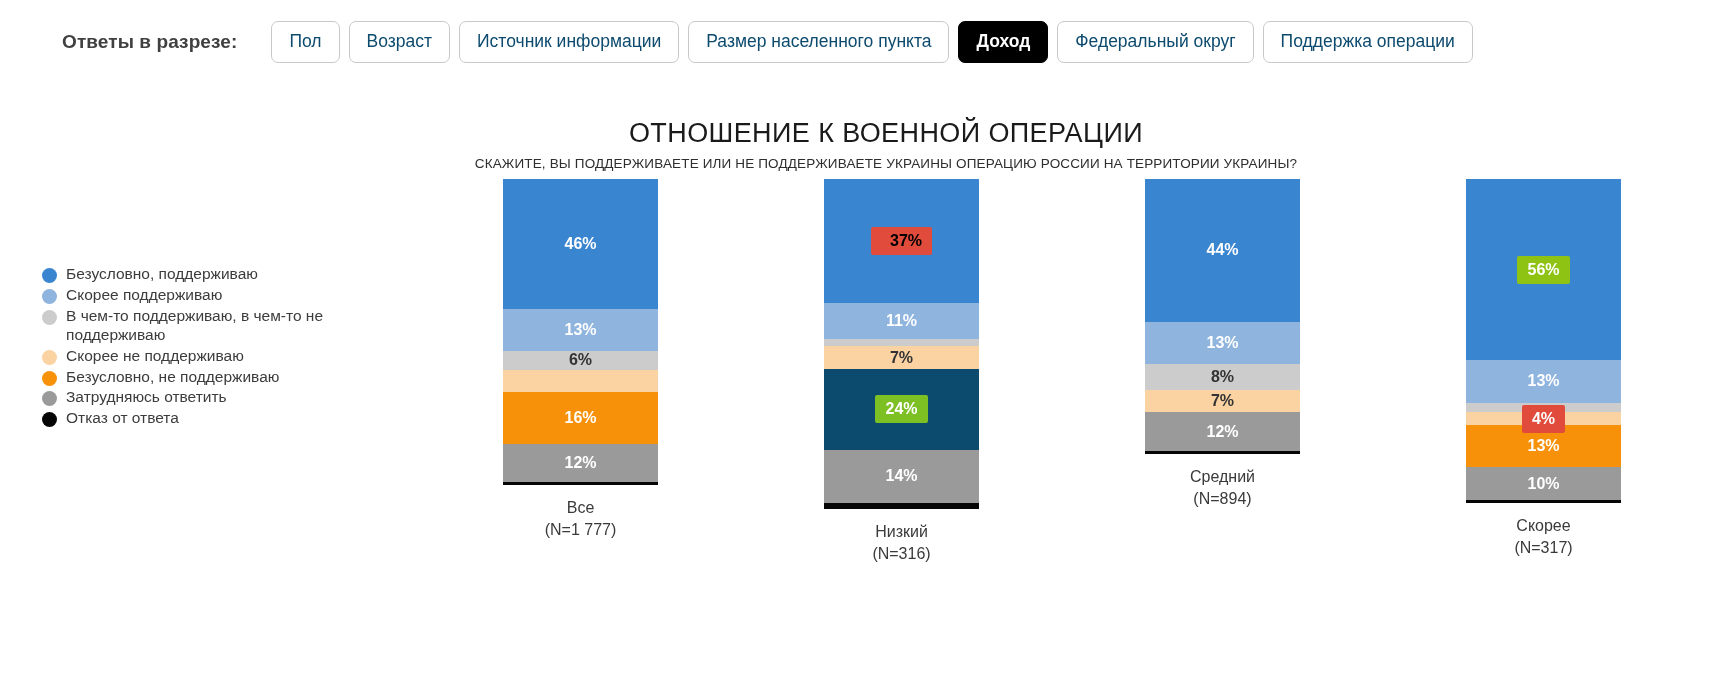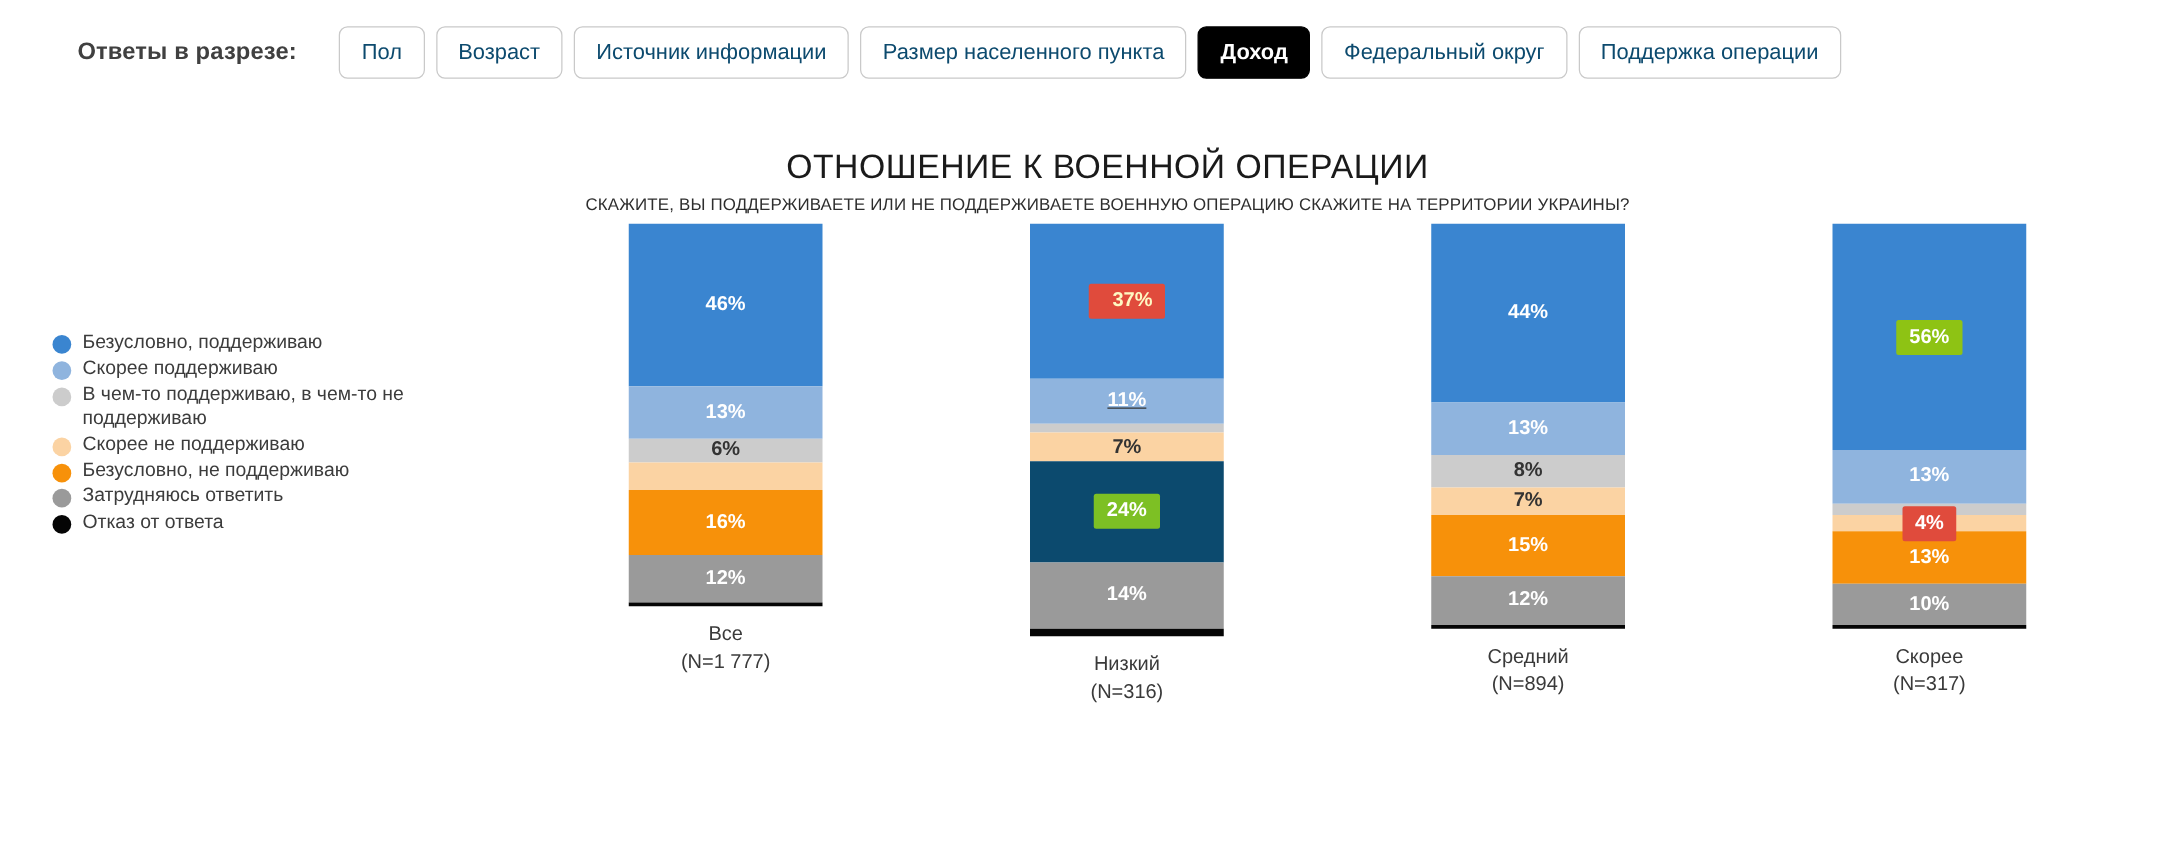--- a/index.html
+++ b/index.html
@@ -164,21 +164,21 @@
       <button class="filter-btn">Возраст</button>
       <button class="filter-btn">Источник информации</button>
       <button class="filter-btn">Размер населенного пункта</button>
       <button class="filter-btn active">Доход</button>
       <button class="filter-btn">Федеральный округ</button>
       <button class="filter-btn">Поддержка операции</button>
     </div>
 </div>
 
 <h1 class="chart-title">ОТНОШЕНИЕ К ВОЕННОЙ ОПЕРАЦИИ</h1>
-<p class="chart-subtitle">СКАЖИТЕ, ВЫ ПОДДЕРЖИВАЕТЕ ИЛИ НЕ ПОДДЕРЖИВАЕТЕ ВОЕННУЮ ОПЕРАЦИЮ СКАЖИТЕ НА ТЕРРИТОРИИ УКРАИНЫ?</p>
+<p class="chart-subtitle">СКАЖИТЕ, ВЫ ПОДДЕРЖИВАЕТЕ ИЛИ НЕ ПОДДЕРЖИВАЕТЕ УКРАИНЫ ОПЕРАЦИЮ РОССИИ НА ТЕРРИТОРИИ УКРАИНЫ?</p>
 
 <div class="plot">
   <div class="legend" id="legend">
       <div class="legend-item">
         <span class="legend-swatch" style="background: rgb(58, 133, 208);"></span>
         <span class="legend-text">Безусловно, поддерживаю</span>
       </div>
       <div class="legend-item">
         <span class="legend-swatch" style="background: rgb(143, 180, 222);"></span>
         <span class="legend-text">Скорее поддерживаю</span>
@@ -223,23 +223,23 @@
           <div class="seg" title="Затрудняюсь ответить: 12%" style="height: 38.495px; background: rgb(154, 154, 154);">
             <span class="seg-label" style="color: rgb(255, 255, 255);">12%</span>
           </div>
           <div class="seg" title="Отказ от ответа: 1%" style="height: 3.20792px; background: rgb(5, 5, 5);"></div>
         </div>
         <div class="cat-labels"><span>Все</span><span class="cat-n">(N=1 777)</span></div>
       </div>
       <div class="bar-group">
         <div class="bar-stack" style="margin-top: 8px;">
           <div class="seg" title="Безусловно, поддерживаю: 37%" style="height: 123.588px; background: rgb(58, 133, 208);">
-            <span class="seg-label hl" style="color: #fef9c3; background: rgb(224, 75, 60); padding-left: 19px;">37%</span>
-          </div>
-          <div class="seg" title="Скорее поддерживаю: 11%" style="height: 36.7423px; background: rgb(143, 180, 222); text-decoration: underline;">
+            <span class="seg-label hl" style="color: #000000; background: rgb(224, 75, 60); padding-left: 19px;">37%</span>
+          </div>
+          <div class="seg" title="Скорее поддерживаю: 11%" style="height: 36.7423px; background: rgb(143, 180, 222);">
             <span class="seg-label" style="color: rgb(255, 255, 255);">11%</span>
           </div>
           <div class="seg" title="В чем-то поддерживаю, в чем-то не поддерживаю: 2%" style="height: 6.68041px; background: rgb(204, 204, 204);"></div>
           <div class="seg" title="Скорее не поддерживаю: 7%" style="height: 23.3814px; background: rgb(251, 211, 163);">
             <span class="seg-label" style="color: rgb(51, 51, 51);">7%</span>
           </div>
           <div class="seg" title="Безусловно, не поддерживаю: 24%" style="height: 80.1649px; background: #0c4a6e;">
             <span class="seg-label hl" style="color: rgb(255, 255, 255); background: rgb(125, 192, 36);">24%</span>
           </div>
           <div class="seg" title="Затрудняюсь ответить: 14%" style="height: 53px; background: rgb(154, 154, 154);">
@@ -256,23 +256,20 @@
           </div>
           <div class="seg" title="Скорее поддерживаю: 13%" style="height: 42.12px; background: rgb(143, 180, 222);">
             <span class="seg-label" style="color: rgb(255, 255, 255);">13%</span>
           </div>
           <div class="seg" title="В чем-то поддерживаю, в чем-то не поддерживаю: 8%" style="height: 25.92px; background: rgb(204, 204, 204);">
             <span class="seg-label" style="color: rgb(51, 51, 51);">8%</span>
           </div>
           <div class="seg" title="Скорее не поддерживаю: 7%" style="height: 22.68px; background: rgb(251, 211, 163);">
             <span class="seg-label" style="color: rgb(51, 51, 51);">7%</span>
           </div>
-          <div class="seg" title="Безусловно, не поддерживаю: 15%" style="height: 48.6px; background: rgb(247, 145, 10);">
-            <span class="seg-label" style="color: rgb(255, 255, 255);">15%</span>
-          </div>
           <div class="seg" title="Затрудняюсь ответить: 12%" style="height: 38.88px; background: rgb(154, 154, 154);">
             <span class="seg-label" style="color: rgb(255, 255, 255);">12%</span>
           </div>
           <div class="seg" title="Отказ от ответа: 1%" style="height: 3.24px; background: rgb(5, 5, 5);"></div>
         </div>
         <div class="cat-labels"><span>Средний</span><span class="cat-n">(N=894)</span></div>
       </div>
       <div class="bar-group">
         <div class="bar-stack" style="margin-top: 8px;">
           <div class="seg" title="Безусловно, поддерживаю: 56%" style="height: 181.44px; background: rgb(58, 133, 208);">

